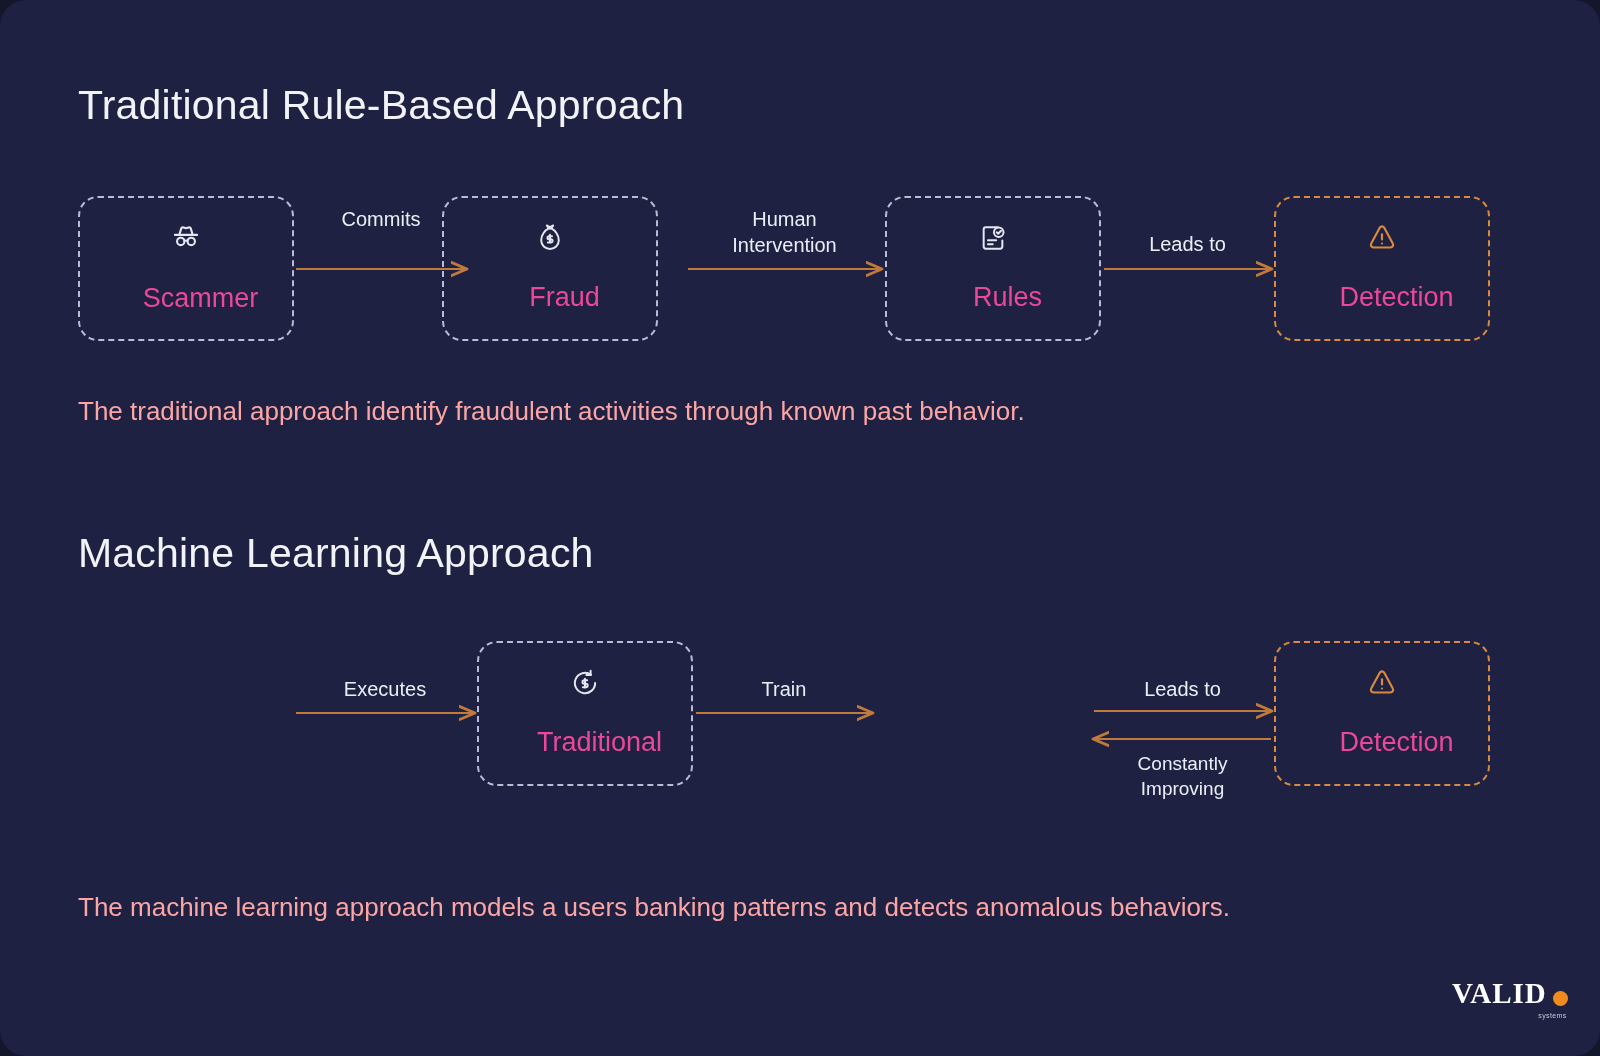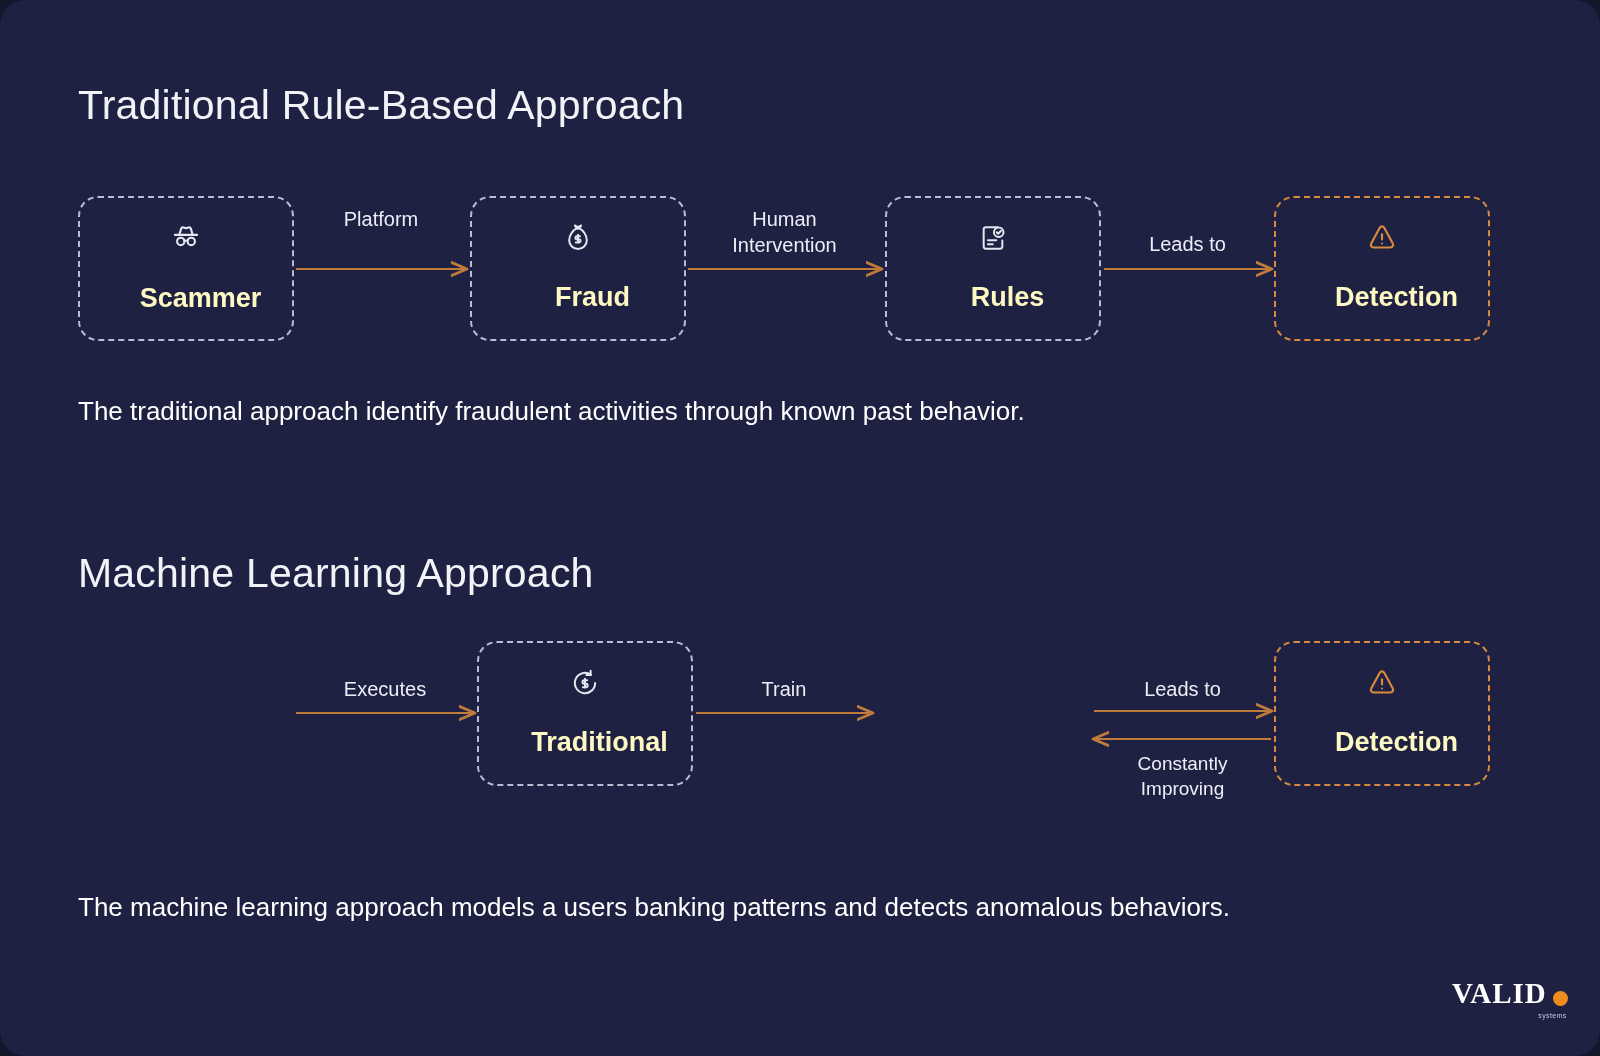--- a/index.html
+++ b/index.html
@@ -21,26 +21,26 @@
   
   .section-title {
     position: absolute;
     color: #f2f3f8;
     font-size: 41px;
     font-weight: 400;
     letter-spacing: 0.2px;
     white-space: nowrap;
   }
   #title-1 { left: 78px; top: 82px; }
-  #title-2 { left: 78px; top: 550px; }
+  #title-2 { left: 78px; top: 530px; }
 
   
   .caption {
     position: absolute;
-    color: #ffffff;
+    color: #fca5a5;
     font-size: 26px;
     font-weight: 400;
     white-space: nowrap;
   }
   #caption-1 { left: 78px; top: 396px; }
   #caption-2 { left: 78px; top: 892px; }
 
   
   .node {
     position: absolute;
@@ -52,32 +52,32 @@
     justify-content: center;
     background: transparent;
   }
   .node.accent { border-color: #d98a3e; }
   .node-icon {
     display: block;
     margin-bottom: 26px;
     line-height: 0;
   }
   .node-label {
-    color: #fef9c3;
+    color: #ec4899;
     font-size: 27px;
-    font-weight: 700;
+    font-weight: 400;
     text-align: center;
     line-height: 1.28;
     white-space: pre-line;
     margin-left: 29px;
   }
 
   
   #node-scammer   { left: 78px;   top: 196px; width: 216px; height: 145px; }
-  #node-fraud     { left: 470px;  top: 196px; width: 216px; height: 145px; align-items: center; }
+  #node-fraud     { left: 442px;  top: 196px; width: 216px; height: 145px; align-items: center; }
   #node-rules     { left: 885px;  top: 196px; width: 216px; height: 145px; }
   #node-detect-1  { left: 1274px; top: 196px; width: 216px; height: 145px; }
   
   #node-user      { left: 78px;   top: 641px; width: 216px; height: 145px; }
   #node-txn       { left: 477px;  top: 641px; width: 216px; height: 145px; }
   #node-engine    { left: 875px;  top: 641px; width: 216px; height: 203px; }
   #node-detect-2  { left: 1274px; top: 641px; width: 216px; height: 145px; }
 
   
   #node-engine .node-icon { margin-bottom: 24px; }
@@ -167,21 +167,21 @@
         <path d="M7.5 9 L8.6 5.4a1.3 1.3 0 0 1 1.7-.85l1.7.6 1.7-.6a1.3 1.3 0 0 1 1.7.85L16.5 9"></path>
         <path d="M4.2 9.8h15.6"></path>
         <circle cx="8.3" cy="14.4" r="2.6"></circle>
         <circle cx="15.7" cy="14.4" r="2.6"></circle>
         <path d="M10.9 14.1a2 2 0 0 1 2.2 0"></path>
       </svg>
     </span>
     <span class="node-label">Scammer</span>
   </div>
 
-  <div class="conn-label" style="left:296px;top:206px;width:170px;">Platform</div>
+  <div class="conn-label" style="left:296px;top:206px;width:170px;">Commits</div>
 
   <div class="node" id="node-fraud">
     <span class="node-icon">
       <svg width="32" height="32" viewBox="0 0 24 24" fill="none" stroke="#e4e7f2" stroke-width="1.5" stroke-linecap="round" stroke-linejoin="round">
         <path d="M9.6 2.6 L11 4.6h2 L14.4 2.6 L12.9 3.5 11.1 3.5 Z"></path>
         <path d="M11 4.8C8.3 6.2 5.4 9.6 5.4 13.6c0 4 3 6.6 6.6 6.6s6.6-2.6 6.6-6.6c0-4-2.9-7.4-5.6-8.8z"></path>
         <path d="M12 9.6v5.6"></path>
         <path d="M13.5 10.6h-2.2a1.2 1.2 0 0 0 0 2.4h1.4a1.2 1.2 0 0 1 0 2.4h-2.3"></path>
       </svg>
     </span>

